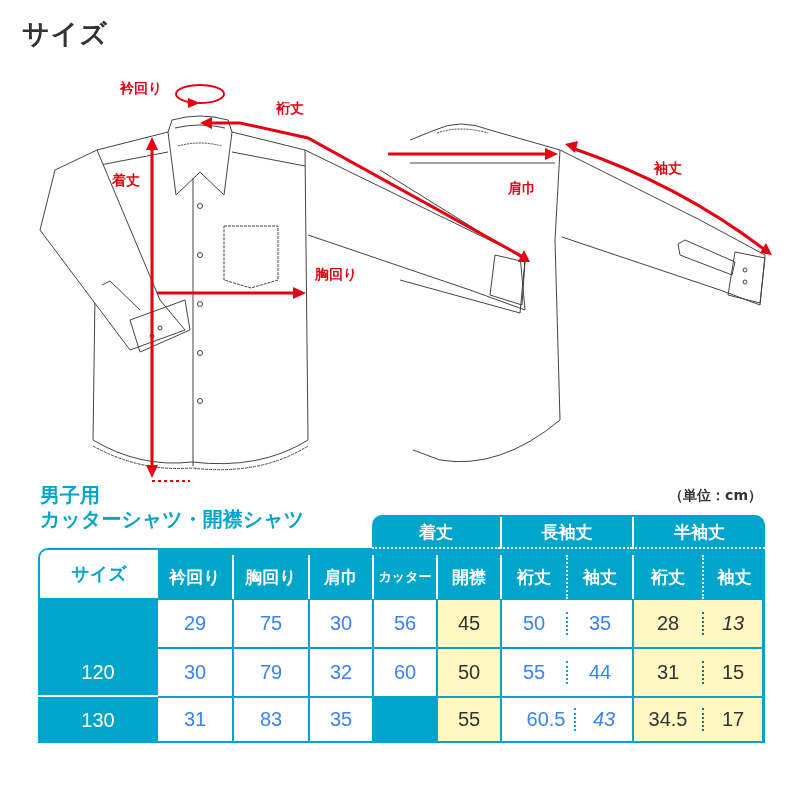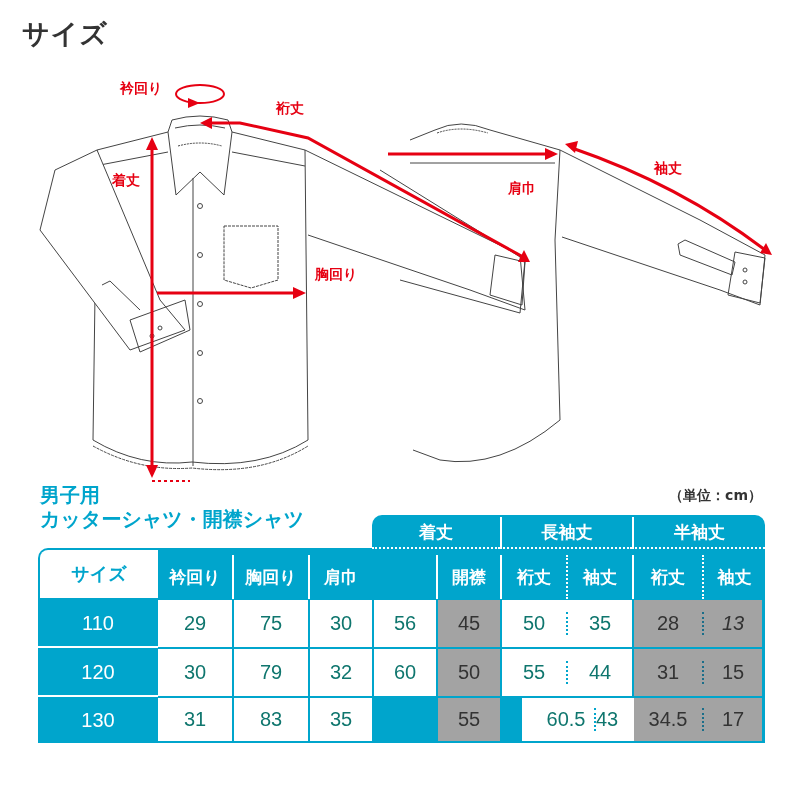--- a/index.html
+++ b/index.html
@@ -7,22 +7,22 @@
          font-family:"DejaVu Sans", "Liberation Sans", sans-serif; }
   .title { position:absolute; left:22px; top:16px; font-size:27px; font-weight:bold; color:#333333; letter-spacing:1px; }
   .diagram { position:absolute; left:0; top:0; }
   .mlabel { position:absolute; font-size:14px; font-weight:bold; color:#e60012; white-space:nowrap; }
   .section-title { position:absolute; left:40px; color:#00a5cc; font-weight:bold; font-size:20px; line-height:22px; }
   .unit { position:absolute; right:38px; top:487px; font-size:14px; font-weight:bold; color:#333; }
   
   .tbl { position:absolute; left:38px; top:515px; width:727px; height:228px; }
   .cell { position:absolute; box-sizing:border-box; display:flex; align-items:center; justify-content:center; }
   .hd { color:#ffffff; font-weight:bold; font-size:17px; }
-  .val { font-size:20px; color:#0f766e; font-family:"Liberation Sans", "DejaVu Sans", sans-serif; }
-  .gray { background:#a3a3a3; color:#333333; }
+  .val { font-size:20px; color:#3b82f6; font-family:"Liberation Sans", "DejaVu Sans", sans-serif; }
+  .gray { background:#fef9c3; color:#333333; }
   .white { background:#ffffff; }
   .sizecell { color:#ffffff; font-size:20px; font-family:"Liberation Sans", "DejaVu Sans", sans-serif; }
 </style>
 </head>
 <body>
 
 <div class="title">サイズ</div>
 
 <svg class="diagram" width="800" height="490" viewBox="0 0 800 490">
   <g fill="none" stroke="#444" stroke-width="1">
@@ -113,27 +113,27 @@
   <div class="cell" style="left:0;top:33px;width:727px;height:195px;background:#00a5cc;border-radius:10px 0 0 0;"></div>
 
   <div class="cell hd" style="left:334px;top:2px;width:128px;height:32px;border-bottom:2px dotted #fff;">着丈</div>
   <div class="cell hd" style="left:462px;top:2px;width:132px;height:32px;border-bottom:2px dotted #fff;border-left:2px solid #fff;">長袖丈</div>
   <div class="cell hd" style="left:594px;top:2px;width:133px;height:32px;border-bottom:2px dotted #fff;border-left:2px solid #fff;">半袖丈</div>
 
   <div class="cell" style="left:2px;top:35px;width:118px;height:48px;background:#fff;border-radius:8px 0 0 0;color:#00a5cc;font-weight:bold;font-size:18px;">サイズ</div>
   <div class="cell hd" style="left:120px;top:40px;width:74px;height:44px;">衿回り</div>
   <div class="cell hd" style="left:194px;top:40px;width:76px;height:44px;border-left:2px solid #fff;">胸回り</div>
   <div class="cell hd" style="left:270px;top:40px;width:64px;height:44px;border-left:2px solid #fff;">肩巾</div>
+  <div class="cell hd" style="left:334px;top:40px;width:64px;height:44px;border-left:2px solid #fff;font-size:13px;">カッター</div>
   <div class="cell hd" style="left:398px;top:40px;width:64px;height:44px;border-left:2px solid #fff;">開襟</div>
   <div class="cell hd" style="left:462px;top:40px;width:66px;height:44px;border-left:2px solid #fff;">裄丈</div>
   <div class="cell hd" style="left:528px;top:40px;width:66px;height:44px;border-left:2px dotted #fff;">袖丈</div>
   <div class="cell hd" style="left:594px;top:40px;width:70px;height:44px;border-left:2px solid #fff;">裄丈</div>
   <div class="cell hd" style="left:664px;top:40px;width:63px;height:44px;border-left:2px dotted #fff;">袖丈</div>
 
-  <div class="cell sizecell" style="left:0;top:85px;width:120px;height:48px;border-bottom:2px solid #fff;margin-left:0;">110</div>
   <div class="cell val white" style="left:120px;top:85px;width:74px;height:47px;">29</div>
   <div class="cell val white" style="left:196px;top:85px;width:74px;height:47px;">75</div>
   <div class="cell val white" style="left:272px;top:85px;width:62px;height:47px;">30</div>
   <div class="cell val white" style="left:336px;top:85px;width:62px;height:47px;">56</div>
   <div class="cell val gray" style="left:400px;top:85px;width:62px;height:47px;">45</div>
   <div class="cell val white" style="left:464px;top:85px;width:130px;height:47px;">
     <span style="width:64px;text-align:center;border-right:2px dotted #00a5cc;">50</span>
     <span style="width:64px;text-align:center;">35</span>
   </div>
   <div class="cell val gray" style="left:596px;top:85px;width:128px;height:47px;">
@@ -154,21 +154,21 @@
   <div class="cell val gray" style="left:596px;top:134px;width:128px;height:47px;">
     <span style="width:68px;text-align:center;border-right:2px dotted #1a6e8a;">31</span>
     <span style="width:58px;text-align:center;">15</span>
   </div>
 
   <div class="cell sizecell" style="left:0;top:183px;width:120px;height:45px;">130</div>
   <div class="cell val white" style="left:120px;top:183px;width:74px;height:43px;">31</div>
   <div class="cell val white" style="left:196px;top:183px;width:74px;height:43px;">83</div>
   <div class="cell val white" style="left:272px;top:183px;width:62px;height:43px;">35</div>
   <div class="cell val gray" style="left:400px;top:183px;width:62px;height:43px;">55</div>
-  <div class="cell val white" style="left:484px;top:183px;width:130px;height:43px;padding-left:16px;">
+  <div class="cell val white" style="left:464px;top:183px;width:130px;height:43px;padding-left:16px;">
     <span style="width:64px;text-align:center;border-right:2px dotted #00a5cc;">60.5</span>
-    <span style="width:64px;">43</span>
+    <span style="width:64px;text-align:center;font-style:italic;">43</span>
   </div>
   <div class="cell val gray" style="left:596px;top:183px;width:128px;height:43px;">
     <span style="width:68px;text-align:center;border-right:2px dotted #1a6e8a;">34.5</span>
     <span style="width:58px;text-align:center;">17</span>
   </div>
 </div>
 
 </body></html>

